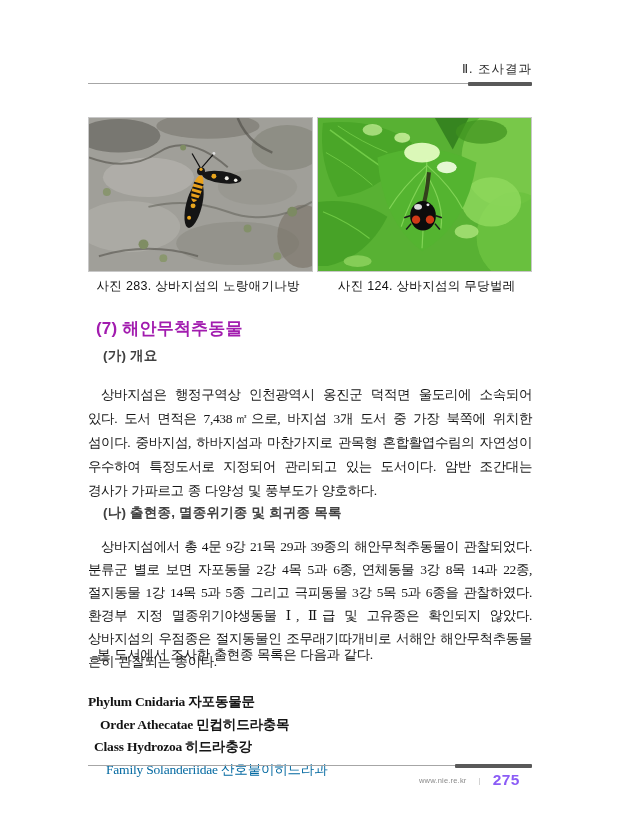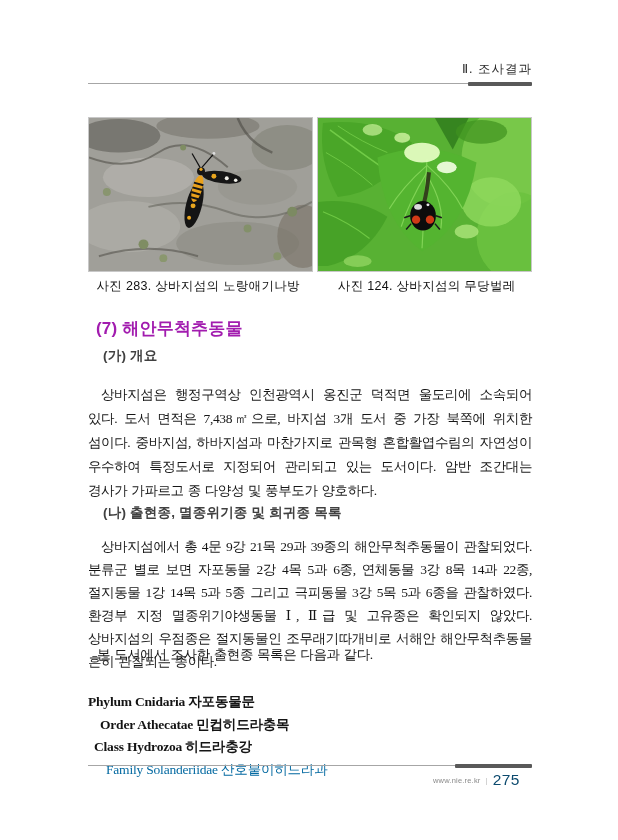--- a/index.html
+++ b/index.html
@@ -86,25 +86,25 @@
   .tax-bold { font-weight: 700; }
   .tax-0 { padding-left: 0; }
   .tax-1 { padding-left: 6px; }
   .tax-2 { padding-left: 12px; }
   .tax-3 { padding-left: 18px; color: #0369a1; }
   
   .footer-text {
     position: absolute; top: 771px; left: 88px; width: 432px;
     text-align: right;
     font-family: "Liberation Sans", "DejaVu Sans", sans-serif;
-    display: flex; justify-content: flex-end; align-items: center; gap: 5px;
+    display: flex; justify-content: flex-end; align-items: center; gap: 12px;
   }
   .footer-site { font-size: 7.5px; color: #8a8a8a; letter-spacing: 0.2px; }
   .footer-divider { font-size: 8px; color: #bdbdbd; }
-  .footer-page { font-size: 15.5px; color: #0c4a6e; letter-spacing: 0.5px; }
+  .footer-page { font-size: 15.5px; color: #8b5cf6; letter-spacing: 0.5px; font-weight: bold; }
 </style>
 </head>
 <body>
 
 <div class="page">
 
   <div class="header-title">Ⅱ. 조사결과</div>
   <div class="header-rule">
     <span class="rule-accent"></span>
   </div>

